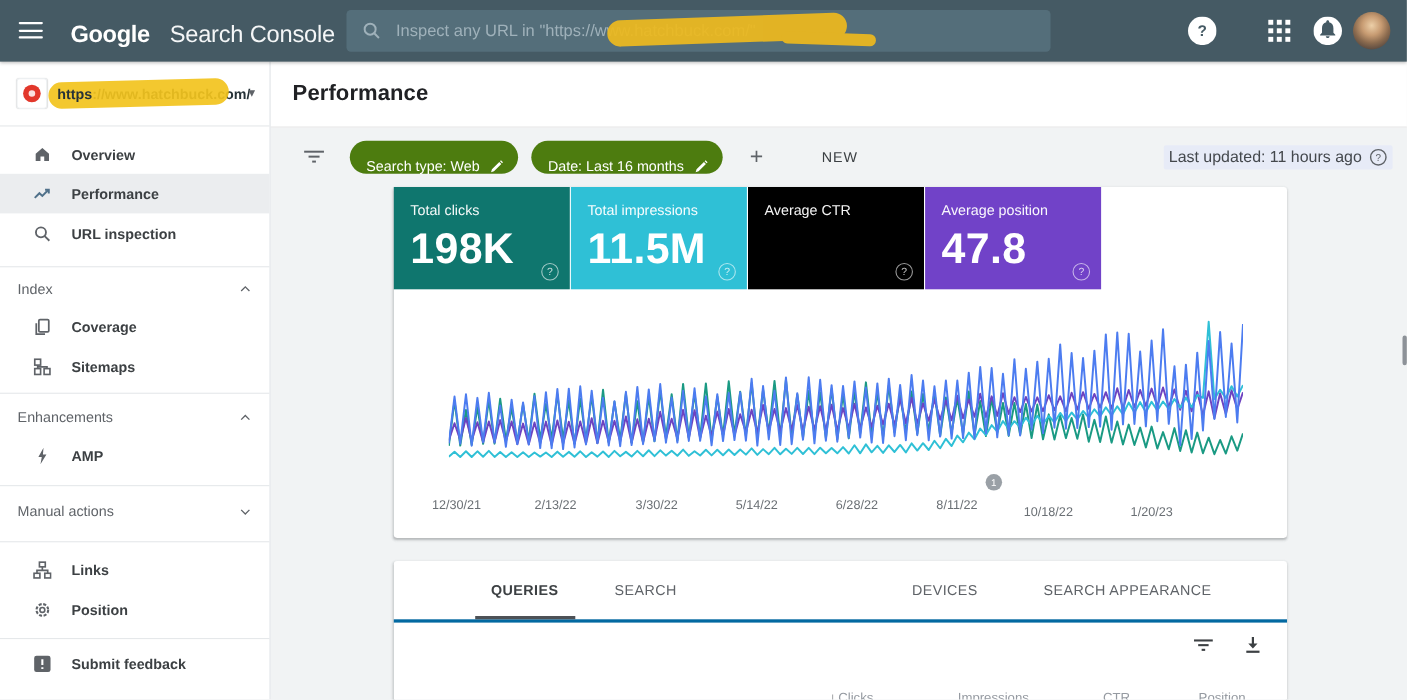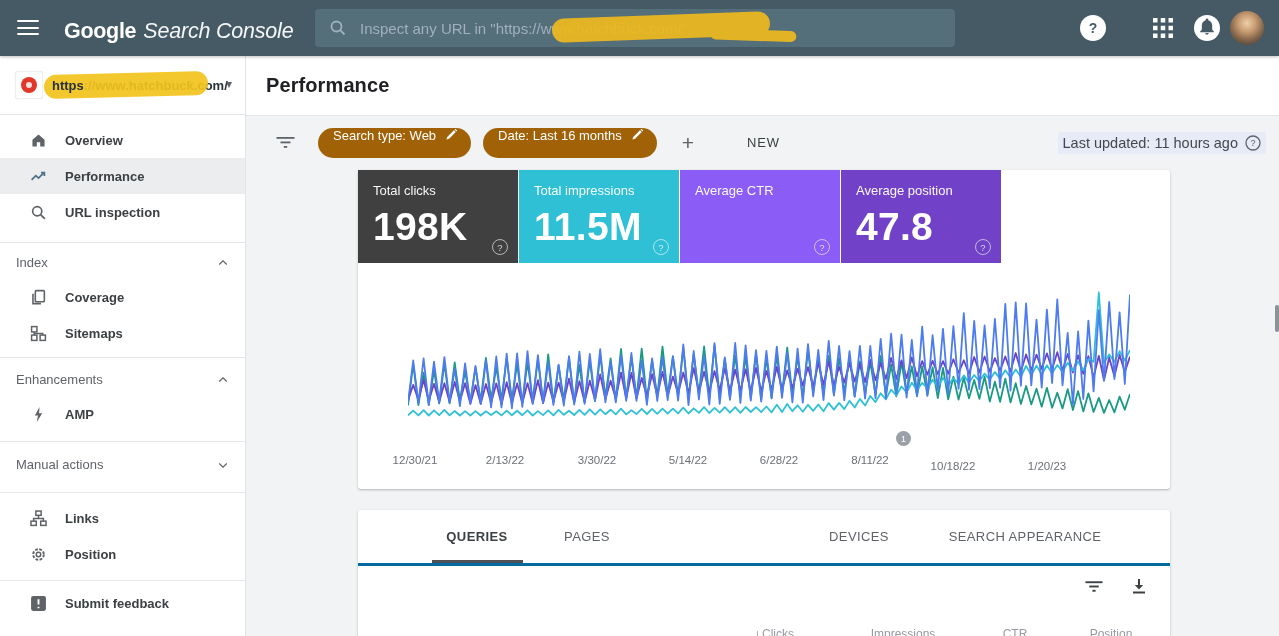--- a/index.html
+++ b/index.html
@@ -6,21 +6,21 @@
   body{width:1279px;height:636px;overflow:hidden;position:relative;background:#f1f3f4;
        font-family:"Liberation Sans",sans-serif;-webkit-font-smoothing:antialiased;color:#3c4043;}
   svg{display:block;}
   
   .topbar{position:absolute;left:0;top:0;width:100%;height:56px;background:#455a64;z-index:30;
           box-shadow:0 1px 3px rgba(0,0,0,.25);}
   .hamburger{position:absolute;left:17px;top:20px;width:22px;height:15px;cursor:pointer;}
   .hamburger i{display:block;height:2px;background:#fff;margin-bottom:4.5px;border-radius:1px;}
   .logo{position:absolute;left:64px;top:0;height:63px;display:flex;align-items:center;color:#fff;font-size:21.5px;}
   .logo .brand{font-weight:bold;letter-spacing:-.3px;}
-  .logo .prod{margin-left:7px;font-weight:normal;color:#f4f6f7;letter-spacing:-.2px;font-style:italic;}
+  .logo .prod{margin-left:18px;font-weight:normal;color:#f4f6f7;letter-spacing:-.2px;}
   .searchbox{position:absolute;left:315px;top:9px;width:640px;height:38px;background:#546e7a;border-radius:4px;
              display:flex;align-items:center;}
   .searchbox input{flex:1;background:transparent;border:none;outline:none;margin-left:11px;font-size:15px;
              color:#cfd8dc;font-family:"Liberation Sans",sans-serif;}
   .searchbox input::placeholder{color:#9fb1ba;opacity:1;}
   .search-hl{position:absolute;left:237px;top:6px;width:218px;height:24px;background:#edb91e;opacity:.93;
              border-radius:12px;transform:rotate(-2deg);z-index:5;}
   .search-hl:after{content:"";position:absolute;right:-26px;bottom:-5px;width:86px;height:11px;background:#edb91e;
              border-radius:6px;transform:rotate(4deg);}
   .tb-help{position:absolute;left:1080px;top:15px;}
@@ -48,21 +48,21 @@
   .sec-head{height:33px;display:flex;align-items:center;padding:0 16px;justify-content:space-between;cursor:pointer;}
   .sec-head .slabel{font-size:13px;color:#5f6368;}
   .sdiv{height:1px;background:#e5e8ea;}
   .feedback .nicon rect{fill:#5f6368;}
   
   .main-head{position:absolute;left:245px;top:56px;right:0;height:59px;background:#fff;z-index:10;
              border-bottom:1px solid #e6e6e6;display:flex;align-items:center;}
   .page-title{margin-left:21px;font-size:20px;color:#202124;font-weight:bold;letter-spacing:.1px;}
   .toolbar{position:absolute;left:245px;top:115px;right:0;height:55px;display:flex;align-items:center;z-index:5;}
   .funnel{margin-left:31px;cursor:pointer;}
-  .chip{height:30px;border-radius:16px;background:#a16207;color:#fff;font-size:13px;display:flex;align-items:flex-start;
+  .chip{height:30px;border-radius:16px;background:#4d7c0f;color:#fff;font-size:13px;display:flex;align-items:flex-end;
         padding:0 13px 0 15px;margin-left:12px;cursor:pointer;}
   .chip:first-of-type{margin-left:23px;}
   .chip svg{margin-left:9px;}
   .newbtn{margin-left:25px;display:flex;align-items:center;cursor:pointer;}
   .newbtn .plus{font-size:21px;color:#5f6368;margin-right:9px;font-weight:normal;line-height:1;}
   .newbtn .nlbl{font-size:13px;color:#3c4043;letter-spacing:.9px;margin-left:44px;}
   .lastupd{margin-left:auto;margin-right:13px;display:flex;align-items:center;font-size:14.5px;color:#44484d;
            background:#e7ebf7;padding:3px 5px;border-radius:2px;}
   .lastupd svg{margin-left:7px;}
   
@@ -280,31 +280,31 @@
     <span>Last updated: 11 hours ago</span>
     <svg width="16" height="16" viewBox="0 0 16 16">
       <circle cx="8" cy="8" r="7" fill="none" stroke="#5f6368" stroke-width="1.3"></circle>
       <text x="8" y="11.3" text-anchor="middle" font-size="9" fill="#5f6368">?</text>
       </svg>
   </div>
 </div>
 
 <div class="panel panel1">
   <div class="cards">
-    <div class="card" style="background: #404040;">
+    <div class="card" style="background: #0f766e;">
       <div class="ml">Total clicks</div>
       <div class="mv">198K</div>
       <div class="q">?</div>
     </div>
     <div class="card" style="background: rgb(47, 192, 214);">
       <div class="ml">Total impressions</div>
       <div class="mv">11.5M</div>
       <div class="q">?</div>
     </div>
-    <div class="card" style="background: #8b5cf6;">
+    <div class="card" style="background: #000000;">
       <div class="ml">Average CTR</div>
       <div class="q">?</div>
     </div>
     <div class="card" style="background: rgb(113, 66, 200);">
       <div class="ml">Average position</div>
       <div class="mv">47.8</div>
       <div class="q">?</div>
     </div>
   </div>
   <svg id="chart" viewBox="0 0 722 155">
@@ -320,21 +320,21 @@
   <span class="xlab xl4">6/28/22</span>
   <span class="xlab xl5">8/11/22</span>
   <span class="xlab xl6">10/18/22</span>
   <span class="xlab xl7">1/20/23</span>
   <div class="anno">1</div>
 </div>
 
 <div class="panel panel2">
   <div class="tabs">
     <span class="tab t0">QUERIES</span>
-    <span class="tab t1">PAGES</span>
+    <span class="tab t1">SEARCH</span>
     <span class="tab t3">DEVICES</span>
     <span class="tab t4">SEARCH APPEARANCE</span>
     <span class="tab-underline"></span>
   </div>
   <div class="tbl-icons">
     <span>
       <svg width="18" height="13" viewBox="0 0 19 13" fill="#3c4043">
         <rect x="0.5" y="1" width="18" height="2"></rect>
           <rect x="4.5" y="5.5" width="10" height="2"></rect>
           <rect x="7.8" y="10" width="3.4" height="2"></rect>

